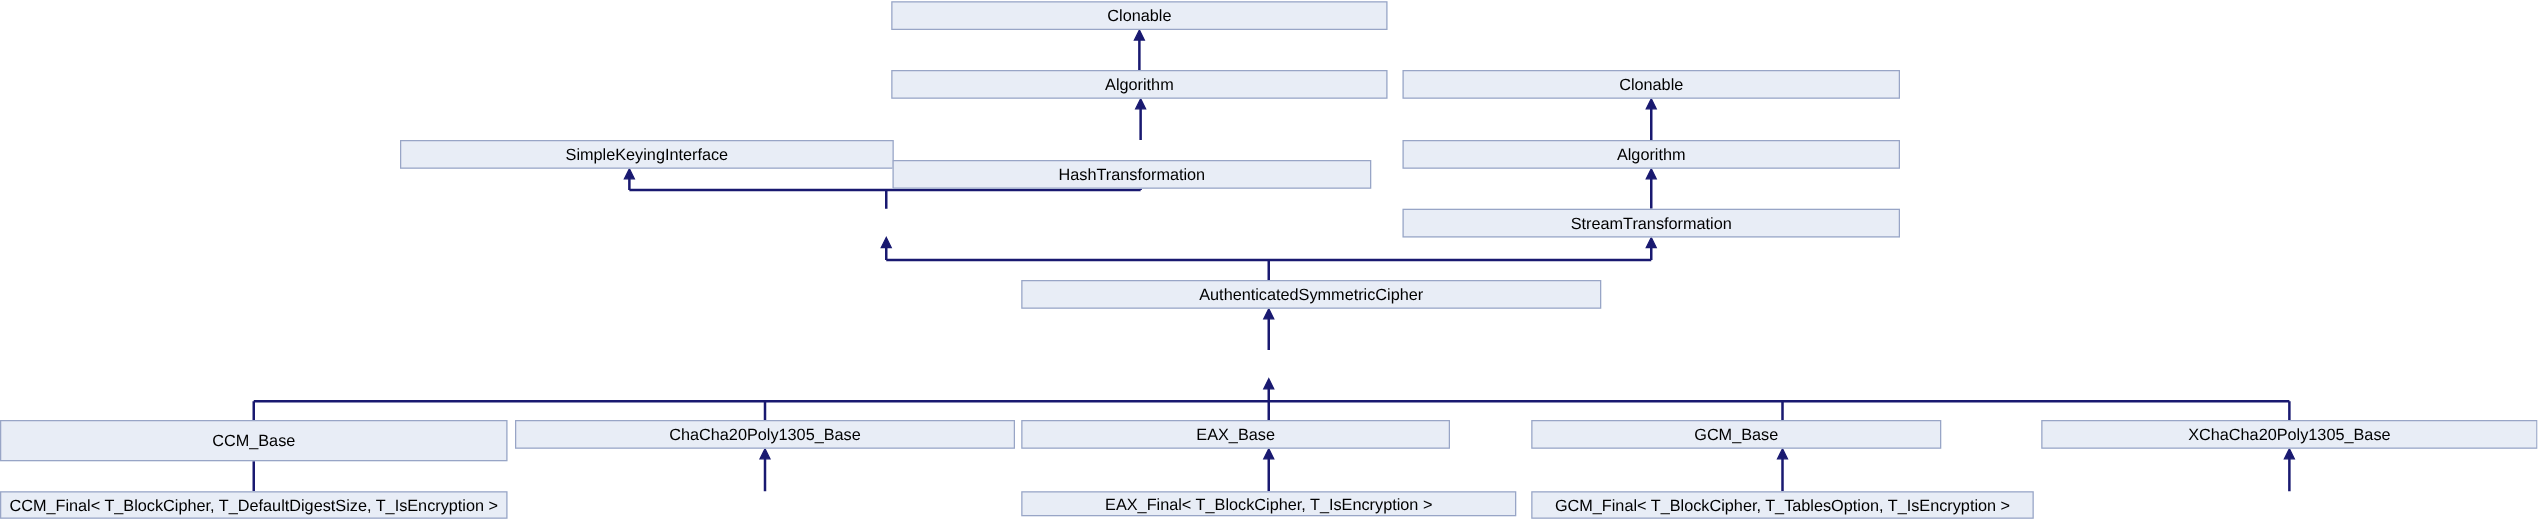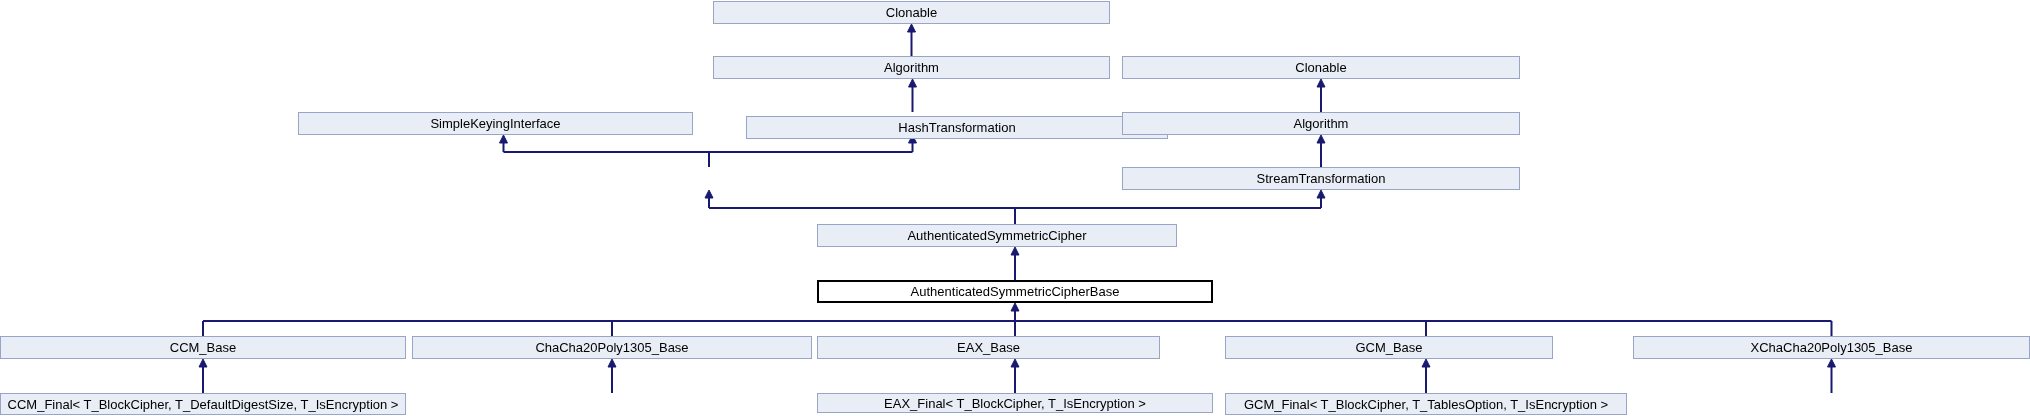--- a/index.html
+++ b/index.html
@@ -98,31 +98,30 @@
       <path d="M1831.5,393 L1831.5,366"></path>
       <polygon points="1831.5,359 1827.5,367 1835.5,367"></polygon>
     </g>
   </svg>
 
   <div class="node" style="left:713px;top:1px;width:397px;height:23px;">Clonable</div>
 
   <div class="node" style="left:713px;top:56px;width:397px;height:23px;">Algorithm</div>
   <div class="node" style="left:1122px;top:56px;width:398px;height:23px;">Clonable</div>
 
-  <div class="node" style="left:298px;top:112px;width:395px;height:23px;">SimpleKeyingInterface</div>
-  <div class="node" style="left:714px;top:116px;width:422px;height:23px;margin-left:32px;">HashTransformation</div>
+  <div class="node" style="left:320px;top:112px;width:395px;height:23px;">SimpleKeyingInterface</div>
+  <div class="node" style="left:714px;top:128px;width:383px;height:23px;">HashTransformation</div>
   <div class="node" style="left:1122px;top:112px;width:398px;height:23px;">Algorithm</div>
 
   <div class="node" style="left:1122px;top:167px;width:398px;height:23px;">StreamTransformation</div>
 
-  <div class="node" style="left:817px;top:224px;width:360px;height:23px;">AuthenticatedSymmetricCipher</div>
+  <div class="node" style="left:817px;top:224px;width:464px;height:23px;">AuthenticatedSymmetricCipher</div>
 
-  <div class="node current" style="left:817px;top:280px;width:396px;height:23px;">AuthenticatedSymmetricCipherBase</div>
 
-  <div class="node" style="left:0px;top:336px;width:406px;height:23px;">CCM_Base</div>
+  <div class="node" style="left:0px;top:336px;width:406px;height:33px;">CCM_Base</div>
   <div class="node" style="left:412px;top:336px;width:400px;height:23px;">ChaCha20Poly1305_Base</div>
   <div class="node" style="left:817px;top:336px;width:343px;height:23px;">EAX_Base</div>
   <div class="node" style="left:1225px;top:336px;width:328px;height:23px;">GCM_Base</div>
   <div class="node" style="left:1633px;top:336px;width:397px;height:23px;">XChaCha20Poly1305_Base</div>
 
   <div class="node" style="left:0px;top:393px;width:406px;height:22px;">CCM_Final&lt; T_BlockCipher, T_DefaultDigestSize, T_IsEncryption &gt;</div>
   <div class="node" style="left:817px;top:393px;width:396px;height:20px;">EAX_Final&lt; T_BlockCipher, T_IsEncryption &gt;</div>
   <div class="node" style="left:1225px;top:393px;width:402px;height:22px;">GCM_Final&lt; T_BlockCipher, T_TablesOption, T_IsEncryption &gt;</div>
 
 </div>

